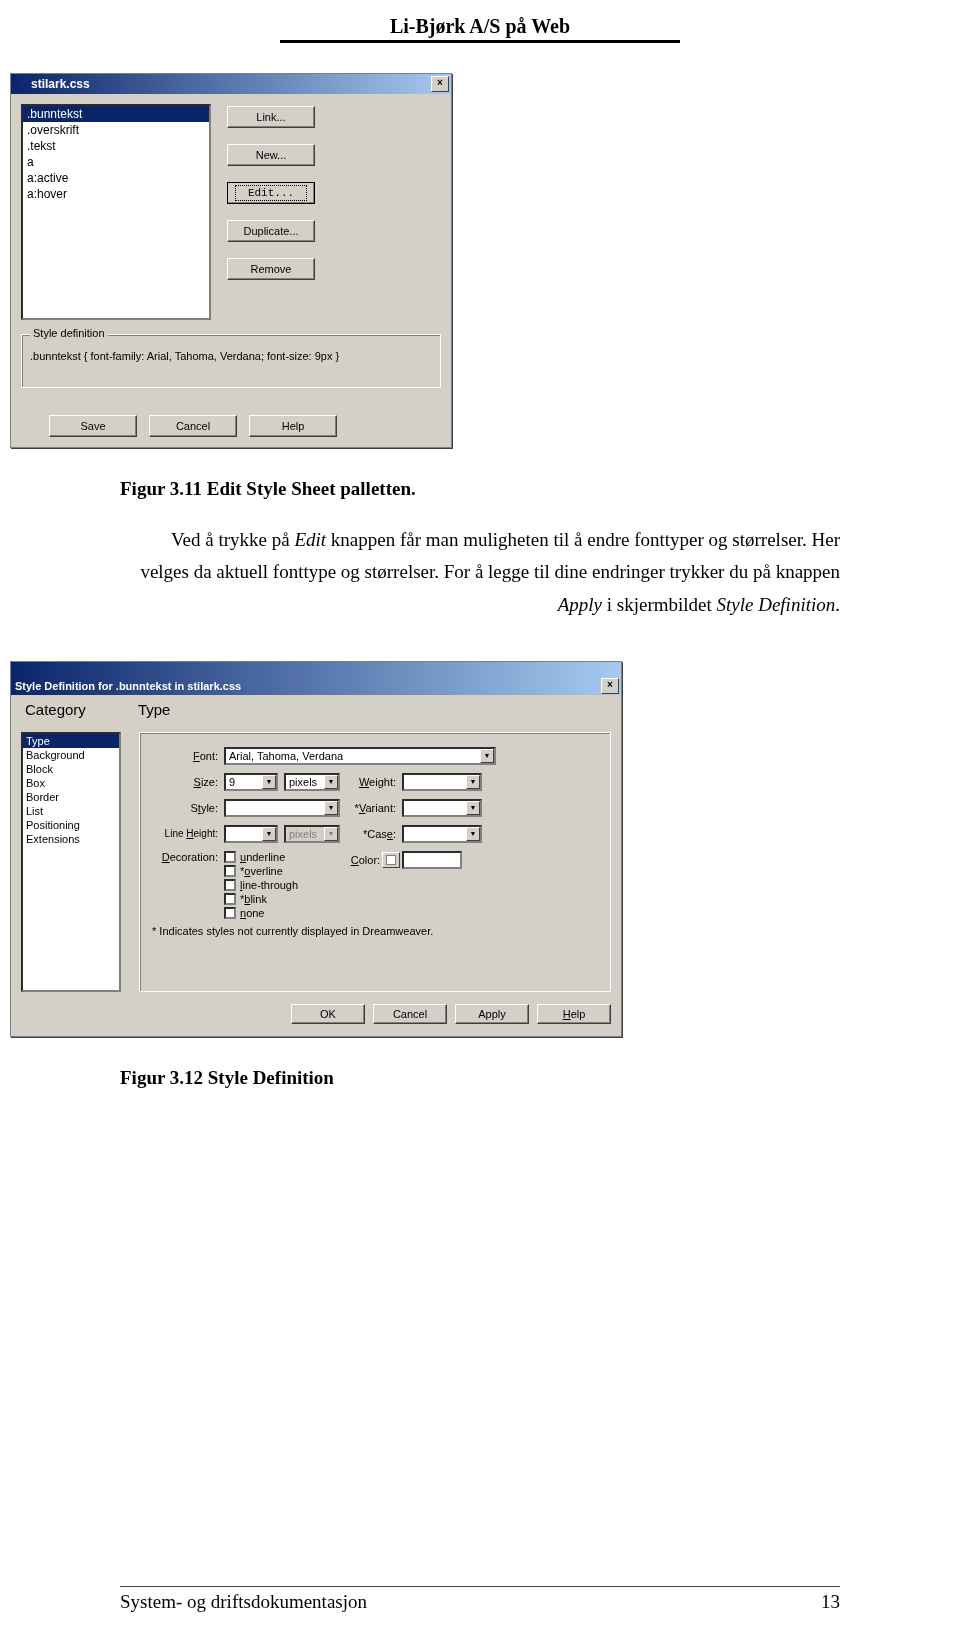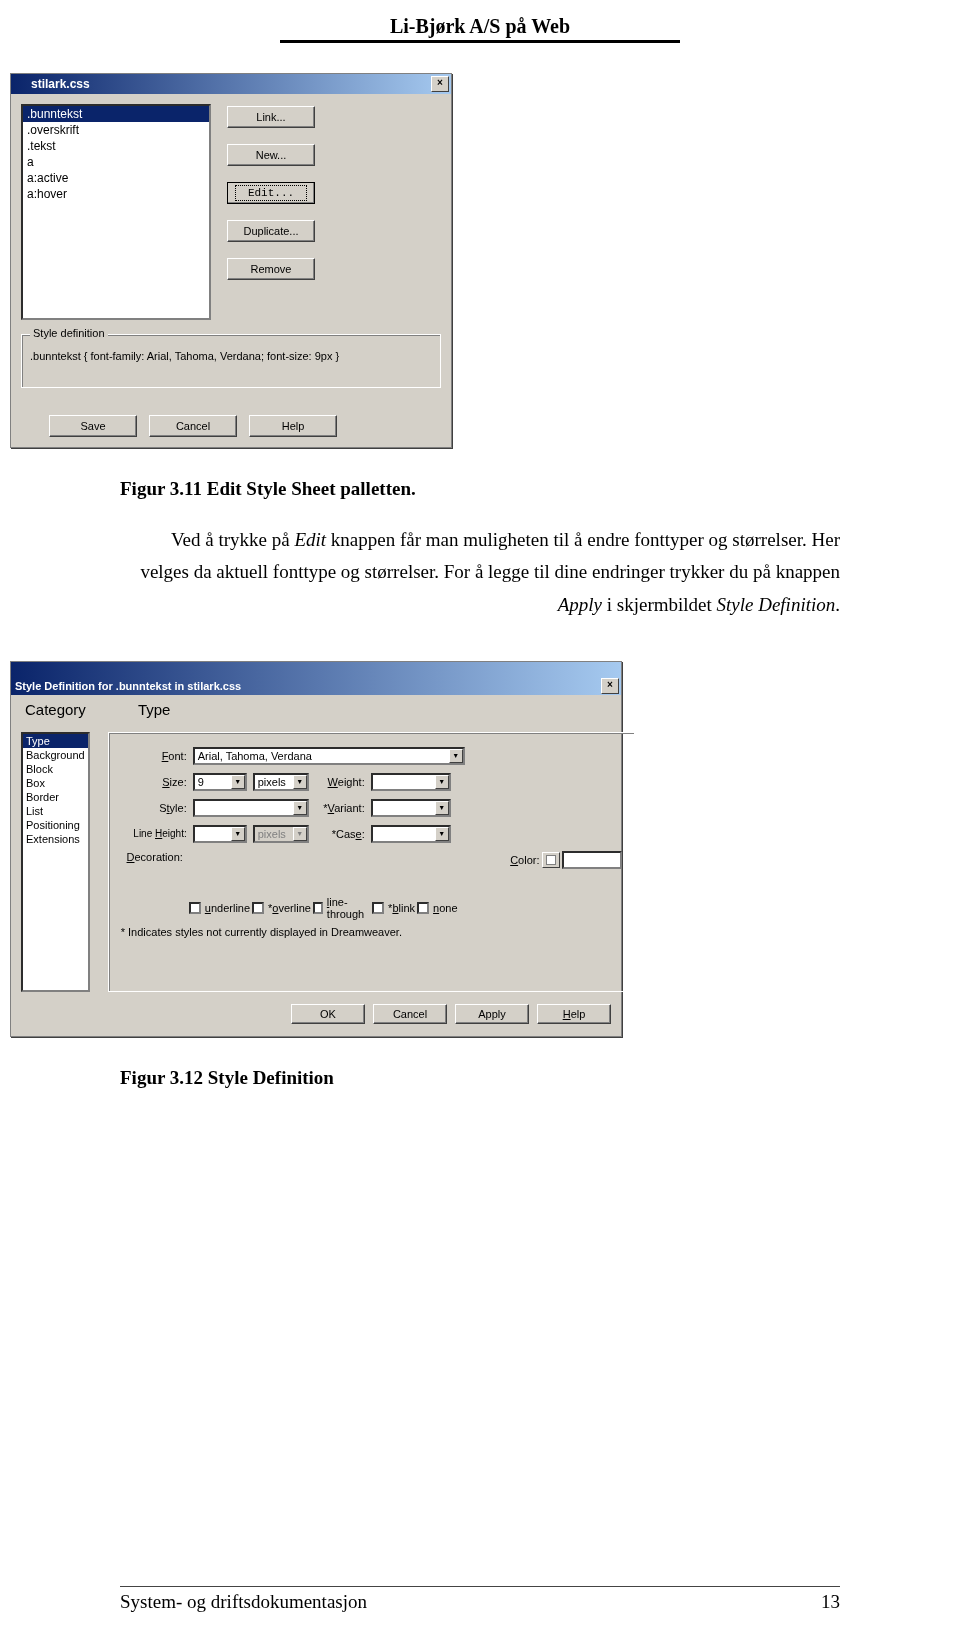--- a/index.html
+++ b/index.html
@@ -210,21 +210,21 @@
     border-right-color: #404040;
     border-bottom-color: #404040;
     box-sizing: border-box;
     font-size: 7px;
     line-height: 12px;
     text-align: center;
     color: #000;
   }
   .combo.disabled .combo-arrow { color: #808080; }
   .decorow { display: flex; align-items: flex-start; margin-bottom: 0; gap: 6px; }
-  .checklist { display: flex; flex-direction: row; gap: 2px; margin-top: 45px; }
+  .checklist { display: flex; flex-direction: column; gap: 2px; }
   .chk { display: flex; align-items: center; gap: 4px; font-size: 11px; }
   .chkbox {
     width: 12px; height: 12px;
     background: #fff;
     border: 2px inset #808080;
     box-sizing: border-box;
   }
   .colorswatch {
     width: 18px; height: 16px;
     background: #d4d0c8;

